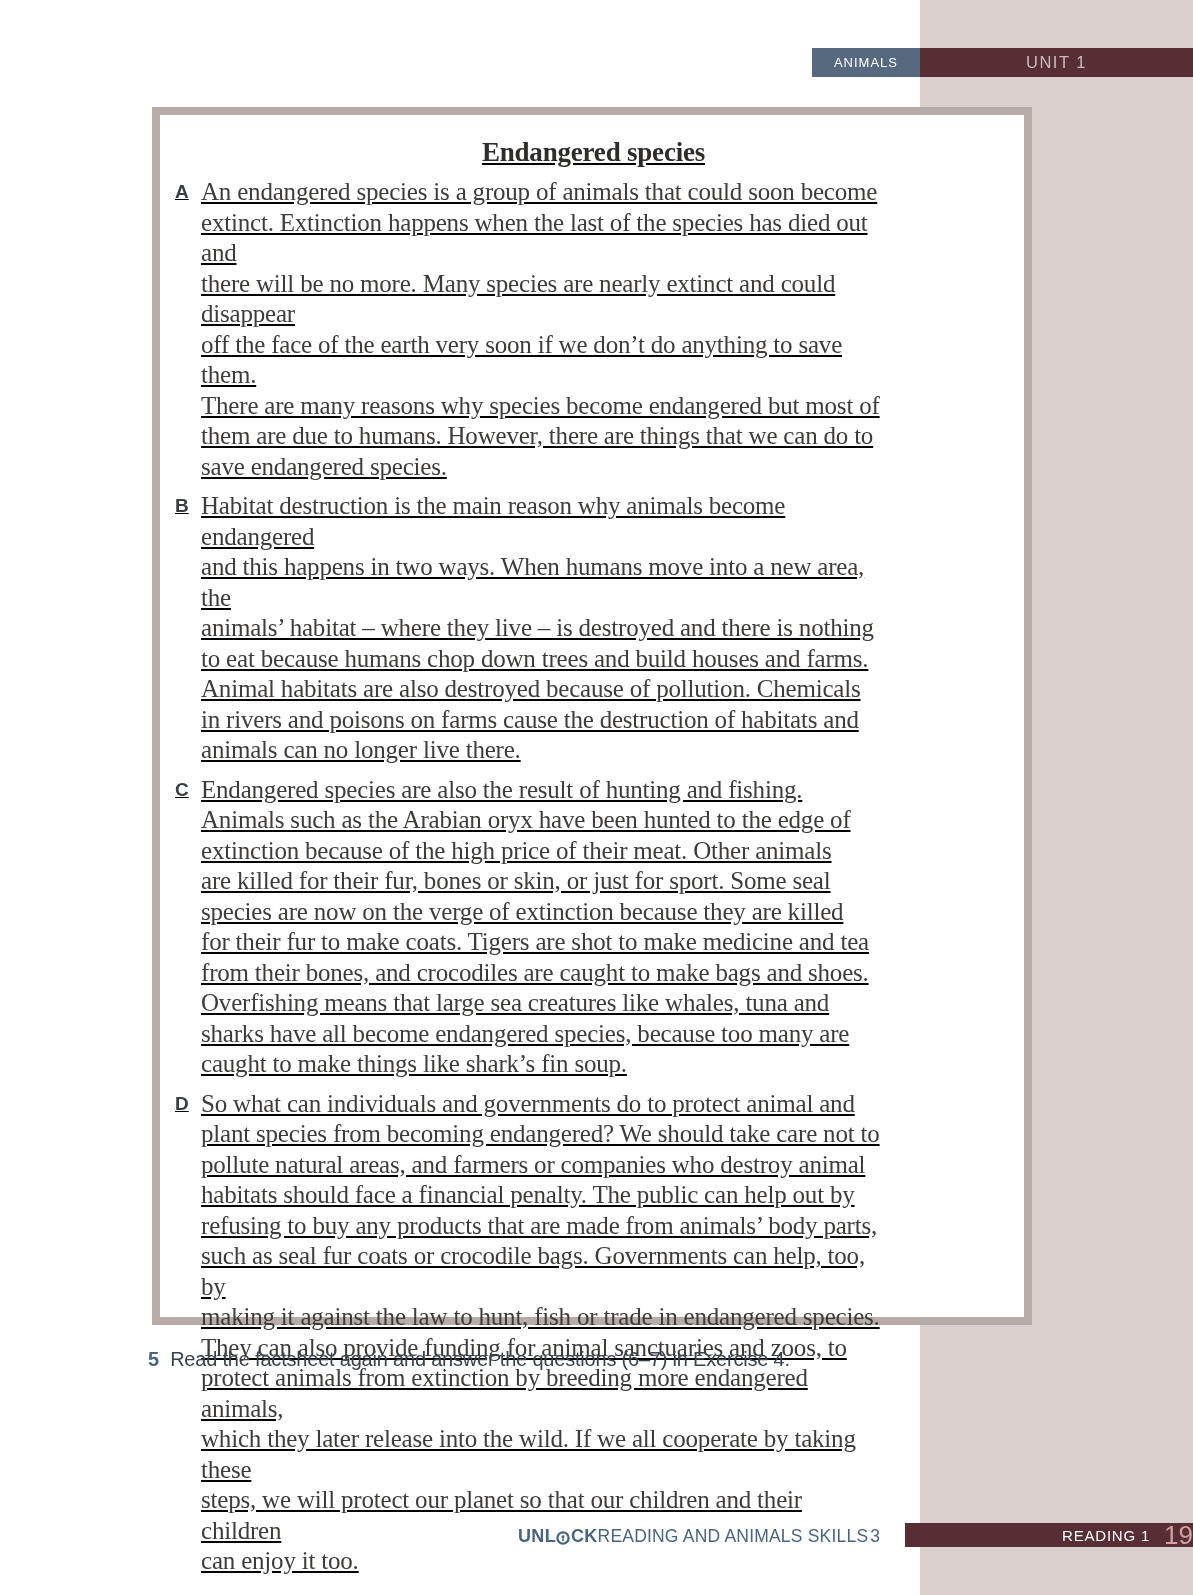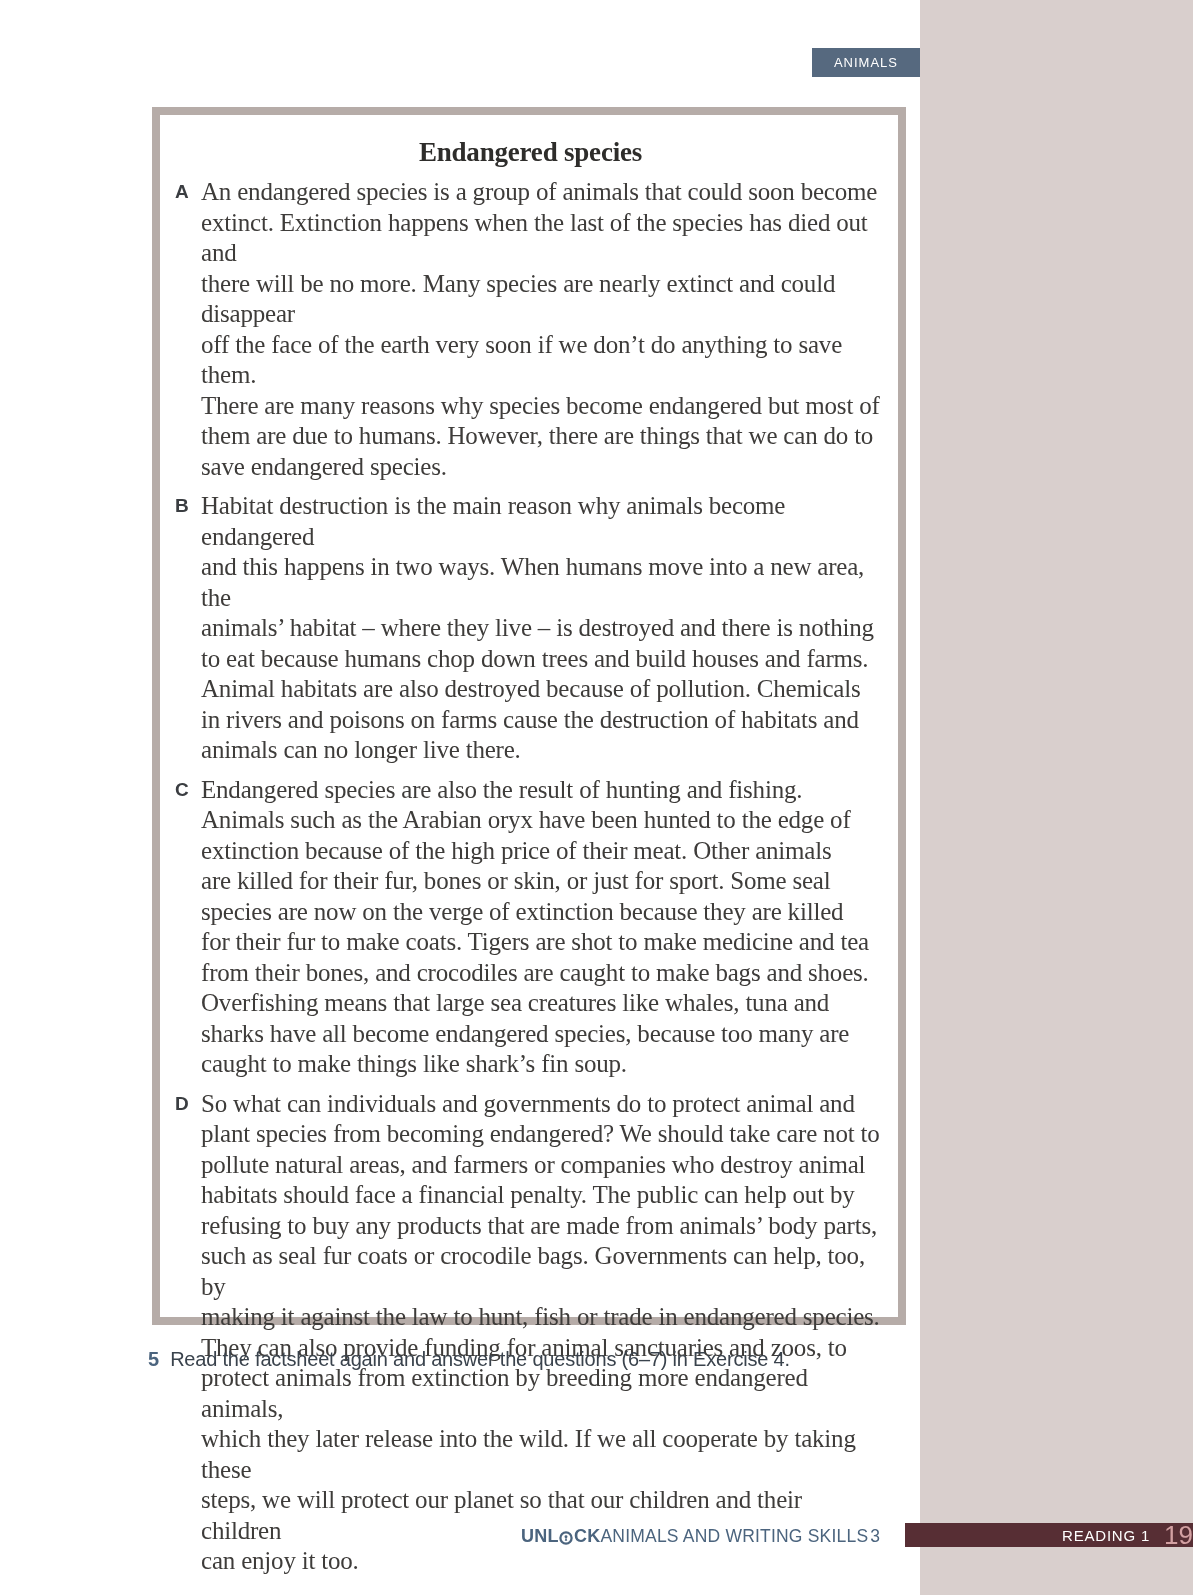--- a/index.html
+++ b/index.html
@@ -35,24 +35,25 @@
   }
   .unit-band{
     position:absolute;left:920px;top:48px;width:273px;height:29px;
     background:var(--maroon);
     display:flex;align-items:center;justify-content:center;
     font-family:"Liberation Sans", sans-serif;
     font-size:16.5px;color:#c9bcbd;letter-spacing:1.5px;
   }
   
   .factsheet{
-    position:absolute;left:152px;top:107px;width:754px;height:1218px;
+    position:absolute;left:152px;top:107px;width:880px;height:1218px;
     border:8px solid var(--box-border-gray);
     background:#ffffff;
     padding:10px 12px 0 15px;
+    text-decoration:underline;
   }
   .factsheet-title{
     margin-top:10px;
     text-align:center;
     font-size:27px;font-weight:bold;color:#2e2d2b;
     line-height:34px;
     letter-spacing:-0.2px;
   }
   .para{
     display:flex;
@@ -121,20 +122,23 @@
 </style>
 </head>
 <body>
 
 <div class="page">
 
   <div class="sidebar"></div>
 
   <div class="animals-tab">
     <span>ANIMALS</span>
+  </div>
+  <div class="unit-band">
+    <span>UNIT 1</span>
   </div>
 
   <div class="factsheet">
     <div class="factsheet-title">Endangered species</div>
 
     <div class="para first">
       <div class="para-label">A</div>
       <div class="para-text">An endangered species is a group of animals that could soon become
 extinct. Extinction happens when the last of the species has died out and
 there will be no more. Many species are nearly extinct and could disappear
@@ -194,21 +198,21 @@
   <div class="footer-left">
     <span class="footer-brand">
         <span>UNL</span>
         <span class="lock-o-icon"><svg viewBox="0 0 16 16" width="14" height="14">
             <circle cx="8" cy="8" r="6.4" fill="none" stroke="#4b647e" stroke-width="2.6"></circle>
             <circle cx="8" cy="6.6" r="1.7" fill="#4b647e"></circle>
             <path d="M8 6.6 L6.6 11 L9.4 11 Z" fill="#4b647e"></path>
           </svg></span>
         <span>CK</span>
       </span>
-    <span class="footer-series">ANIMALS AND WRITING SKILLS</span>
+    <span class="footer-series">READING AND ANIMALS SKILLS</span>
     <span class="footer-level">3</span>
   </div>
 
   <div class="footer-bar">
     <span class="footer-section-label">READING 1</span>
     <span class="footer-page-number">19</span>
   </div>
 
 </div>
 

